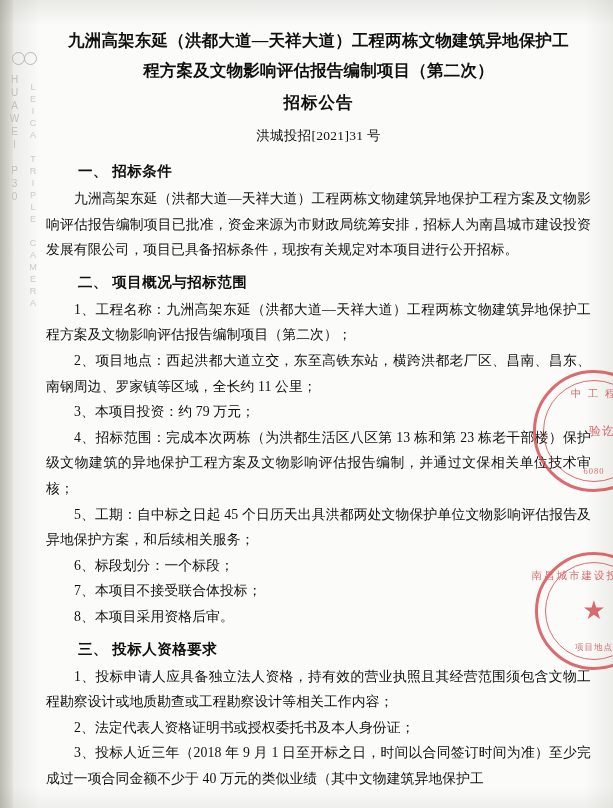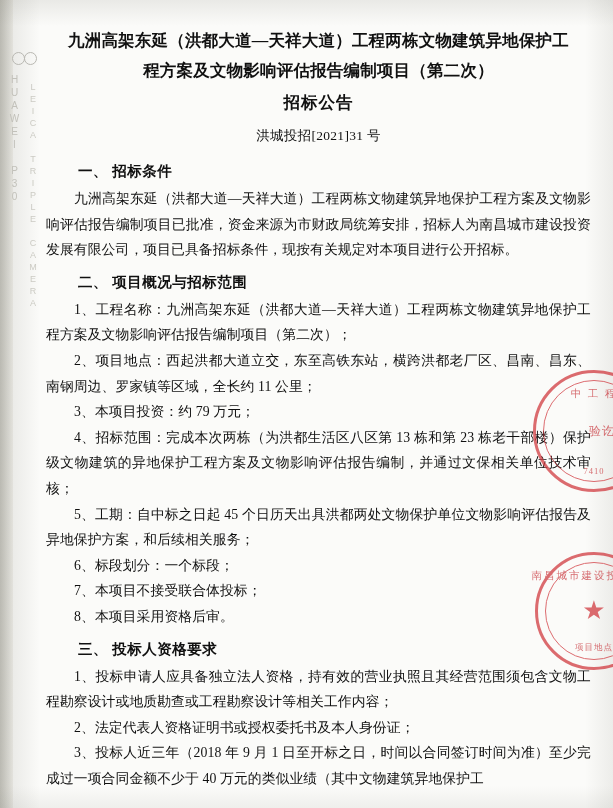--- a/index.html
+++ b/index.html
@@ -244,21 +244,21 @@
       <p class="para indent2 body-text">2、法定代表人资格证明书或授权委托书及本人身份证；</p>
       <p class="para indent2 body-text">3、投标人近三年（2018 年 9 月 1 日至开标之日，时间以合同签订时间为准）至少完成过一项合同金额不少于 40 万元的类似业绩（其中文物建筑异地保护工</p>
     </div>
 
   </div>
 
   <div class="seal" id="seal-top">
     <div class="seal-inner"></div>
     <div class="seal-arc top">中 工 程</div>
     <div class="seal-text">验讫</div>
-    <div class="seal-arc bottom">7410</div>
+    <div class="seal-arc bottom">6080</div>
   </div>
 
   <div class="seal" id="seal-bottom">
     <div class="seal-inner"></div>
     <div class="seal-arc top">南昌城市建设投资发展</div>
     <div class="seal-star">★</div>
     <div class="seal-arc bottom">项目地点</div>
   </div>
 
   <div class="paper-shade"></div>

